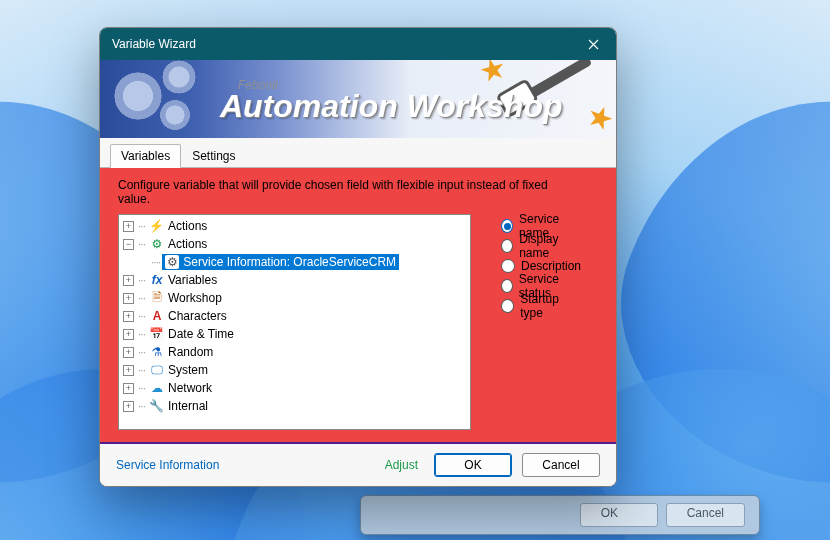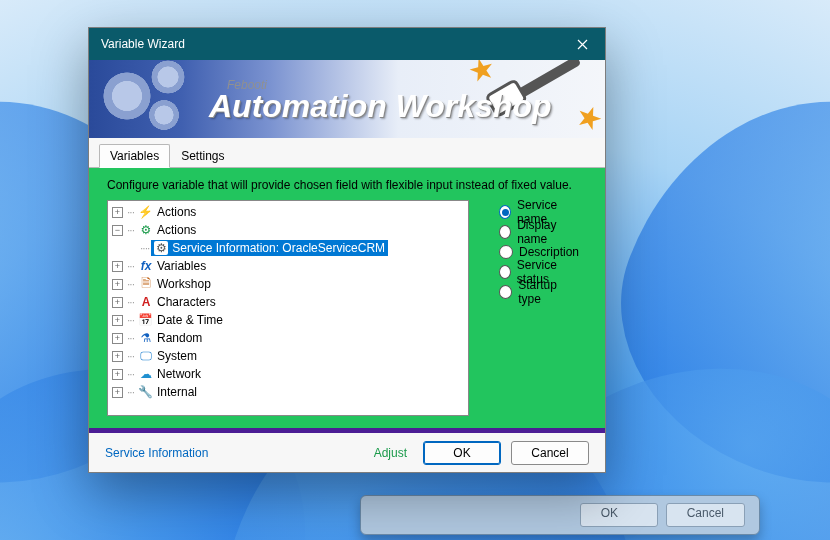--- a/index.html
+++ b/index.html
@@ -39,24 +39,24 @@
     justify-content: flex-end;
     align-items: center;
     padding: 0 14px;
     gap: 8px;
     color: #4a5a6a;
   }
   .shadow-dialog .btn { background: #d8e4f0; border: 1px solid #8aa0b6; border-radius: 3px; padding: 2px 20px; font-size: 12px; }
 
   .dialog {
     position: absolute;
-    left: 88px; top: 27px;
+    left: 99px; top: 27px;
     width: 518px;
     background: #f7f7f7;
-    border-radius: 0;
+    border-radius: 8px;
     box-shadow: 0 20px 50px rgba(0,0,0,0.35);
     overflow: hidden;
     border: 1px solid #7d7d7d;
   }
   .titlebar {
     height: 32px;
     background: #0a5a6a;
     color: #fff;
     display: flex;
     align-items: center;
@@ -126,24 +126,24 @@
   }
   .tab.active {
     background: #fdfdfd;
     border: 1px solid #b8b8b8;
     border-bottom: 1px solid #fdfdfd;
     border-radius: 2px 2px 0 0;
     position: relative;
     z-index: 2;
   }
   .tab-panel {
-    background: #22c55e;
+    background: #ef4444;
     border-top: 1px solid #b8b8b8;
     margin-top: -1px;
-    padding: 10px 26px 12px 18px;
+    padding: 10px 35px 12px 18px;
   }
   .desc { font-size: 12px; margin: 0 0 8px 0; color: #000; }
   .panel-row { display: flex; gap: 30px; }
 
   .tree {
     width: 364px;
     height: 216px;
     border: 1px solid #888;
     background: #fff;
     padding: 2px 0 2px 2px;
@@ -188,21 +188,21 @@
     border-radius: 50%;
     display: inline-flex;
     align-items: center;
     justify-content: center;
     background: #fff;
   }
   .radio.checked { border-color: #0067c0; }
   .radio.checked::after { content: ""; width: 7px; height: 7px; background: #0067c0; border-radius: 50%; }
 
   .footer {
-    border-top: 5px solid #4c1d95;
+    border-top: 2px solid #4c1d95;
     height: 44px;
     display: flex;
     align-items: center;
     padding: 0 16px;
     gap: 10px;
     background: #f7f7f7;
   }
   .footer-link { color: #0067c0; font-size: 12px; }
   .footer-spacer { flex: 1; }
   .adjust { color: #1a9a4a; font-size: 12px; margin-right: 6px; }

